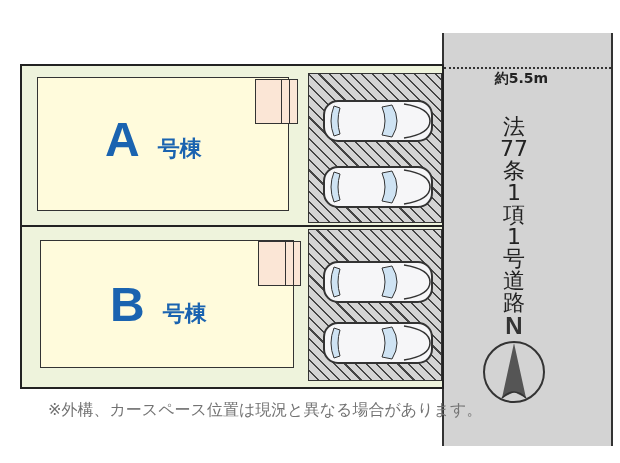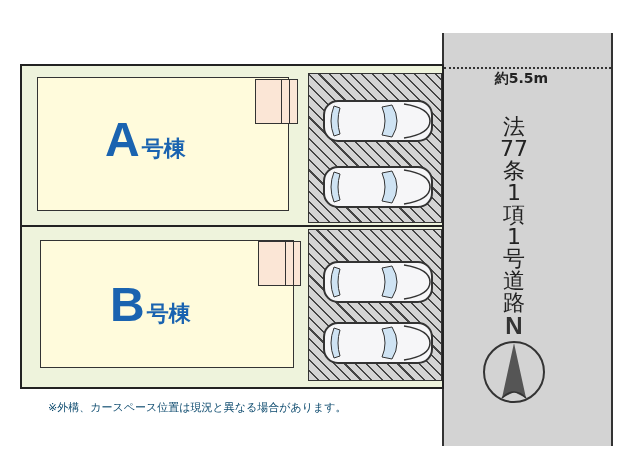--- a/index.html
+++ b/index.html
@@ -2,26 +2,26 @@
 <html><head>
 <meta charset="utf-8">
 <style>
   html,body{margin:0;padding:0;background:#fff;}
   body{width:620px;height:463px;position:relative;overflow:hidden;font-family:"DejaVu Sans",sans-serif;}
   .abs{position:absolute;box-sizing:border-box;}
   .lot{background:#eef3dc;border:2px solid #222;}
   .bldg{background:#fffbdc;border:1.5px solid #333;}
   .label{color:#1a63b0;font-weight:bold;display:flex;align-items:flex-end;}
   .label .big{font-family:"Liberation Sans",sans-serif;font-size:48px;line-height:44px;}
-  .label .small{font-size:22px;line-height:26px;margin-left:2px;}
+  .label .small{font-size:22px;line-height:26px;margin-left:18px;}
   .entry{border:1px solid #333;background:#fbe6d6;}
   .parking{border:1.5px solid #333;background:repeating-linear-gradient(45deg,#d4d4d4 0 6px,#444 6px 7.5px);}
   .road{background:#d3d3d3;border-left:2px solid #333;border-right:2px solid #333;}
   .road-text{color:#222;font-size:22px;line-height:22px;text-align:center;}
-  .note{font-size:11px;color:#0c4a6e;white-space:nowrap;}
+  .note{font-size:16px;color:#737373;white-space:nowrap;}
 </style>
 </head>
 <body>
 
 <div class="abs road" style="left:442px;top:33px;width:171px;height:413px;"></div>
 <div class="abs" style="left:444px;top:67px;width:167px;border-top:2px dotted #333;"></div>
 <div class="abs" style="left:444px;top:70px;width:155px;text-align:center;font-size:14px;font-weight:bold;color:#222;">約5.5m</div>
 <div class="abs" style="left:494px;top:116px;width:40px;">
   <div class="road-text">法</div>
   <div class="road-text">77</div>

